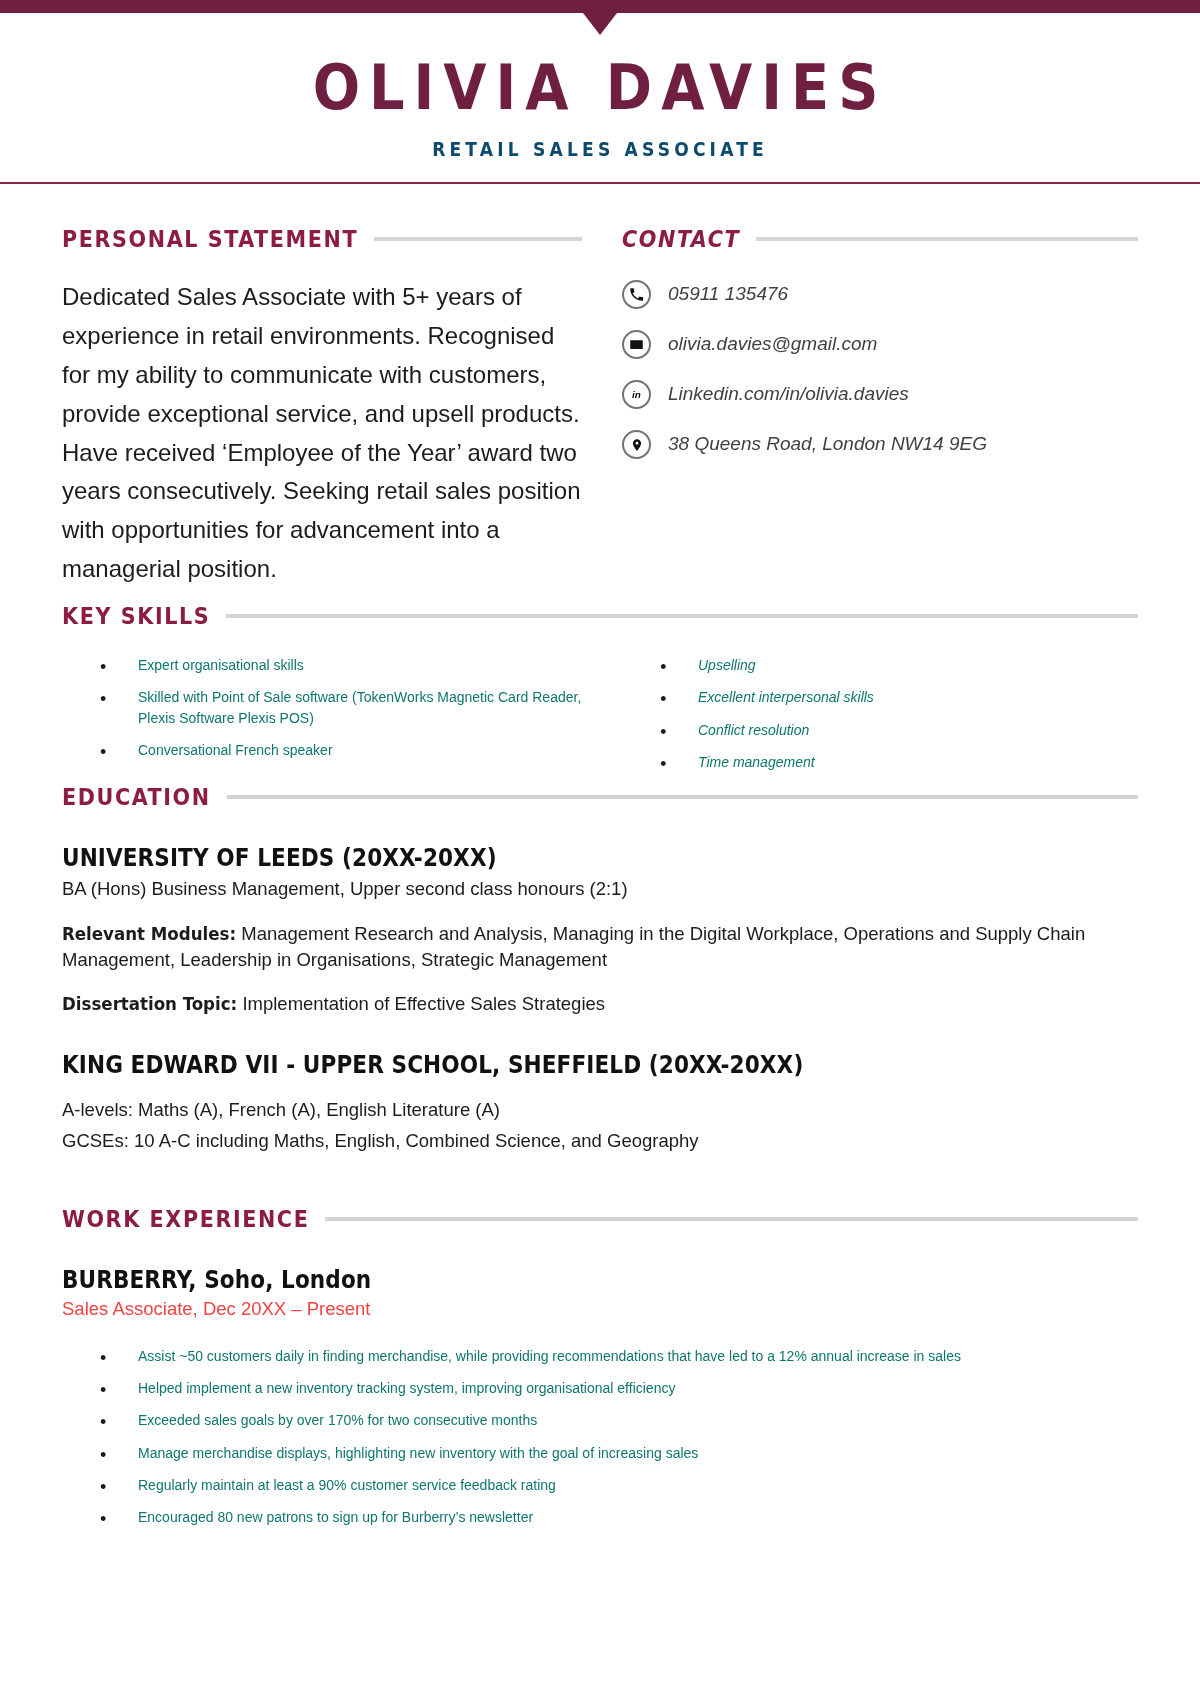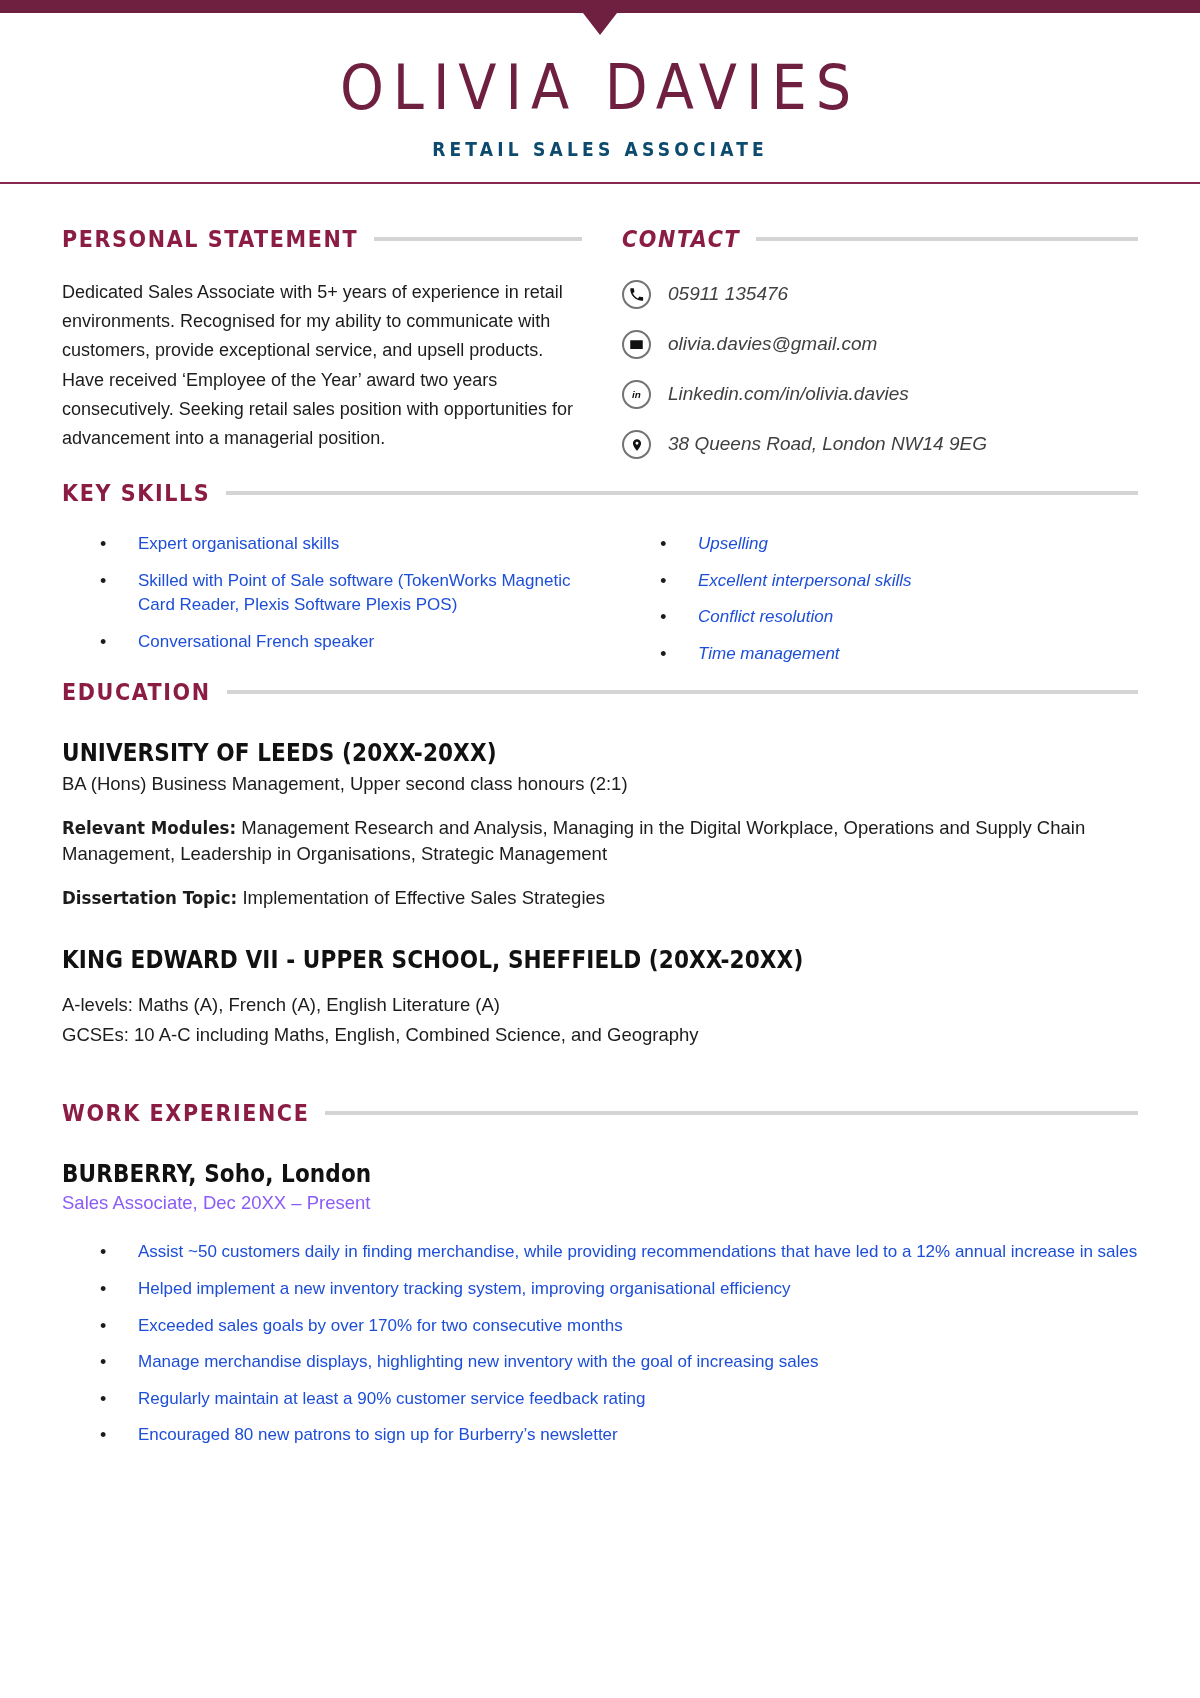--- a/index.html
+++ b/index.html
@@ -35,21 +35,21 @@
     border-right: 17px solid transparent;
     border-top: 22px solid #6F1F40;
   }
   .header {
     text-align: center;
     padding-top: 42px;
     padding-bottom: 22px;
   }
   .name {
     font-family: "DejaVu Sans Condensed", "Liberation Sans Narrow", "Liberation Sans", sans-serif;
-    font-weight: 400;
+    font-weight: 700;
     font-stretch: condensed;
     font-size: 62px;
     letter-spacing: 9px;
     color: #6F1F40;
     line-height: 1.05;
     margin: 0;
     text-transform: uppercase;
   }
   .job-title {
     font-family: "DejaVu Sans Condensed", "Liberation Sans Narrow", "Liberation Sans", sans-serif;
@@ -92,24 +92,24 @@
     flex: 1;
     height: 4px;
     background: #d4d4d4;
   }
   .col-left  { width: 560px; box-sizing: border-box; padding-right: 40px; }
   .col-right { flex: 1; font-style: italic; }
 
   .row-top { display: flex; padding-top: 42px; }
 
   p.body-text {
-    font-size: 18px;
+    font-size: 24px;
     line-height: 1.62;
     color: #1c1c1c;
-    margin: 26px 0 8px 0;
+    margin: 26px 0 14px 0;
   }
 
   
   .contact-list { margin-top: 28px; }
   .contact-row {
     display: flex;
     align-items: center;
     gap: 17px;
     margin-bottom: 21px;
   }
@@ -132,23 +132,23 @@
   }
 
   
   ul.bullets {
     list-style: none;
     margin: 26px 0 0 0;
     padding: 0 0 0 38px;
   }
   ul.bullets li {
     position: relative;
-    font-size: 17px;
+    font-size: 14px;
     line-height: 1.45;
-    color: #1d4ed8;
+    color: #0f766e;
     margin-bottom: 12px;
     padding-left: 38px;
   }
   ul.bullets li::before {
     content: "•";
     position: absolute;
     left: 0;
     top: -1px;
     font-size: 18px;
     color: #1c1c1c;
@@ -173,21 +173,21 @@
     margin: 4px 0 0 0;
     line-height: 1.42;
   }
   .entry-line.spaced { margin-top: 18px; }
   .entry-line b {
     font-family: "DejaVu Sans Condensed", "Liberation Sans Narrow", "Liberation Sans", sans-serif;
     font-weight: 700;
   }
   .entry-sub {
     font-size: 18.5px;
-    color: #8b5cf6;
+    color: #ef4444;
     margin: 4px 0 0 0;
   }
   .sec-gap { }
   .sec-gap-lg { margin-top: 52px; }
 </style>
 </head>
 <body>
 
 <div class="top-bar">
   <div class="top-notch"></div>

